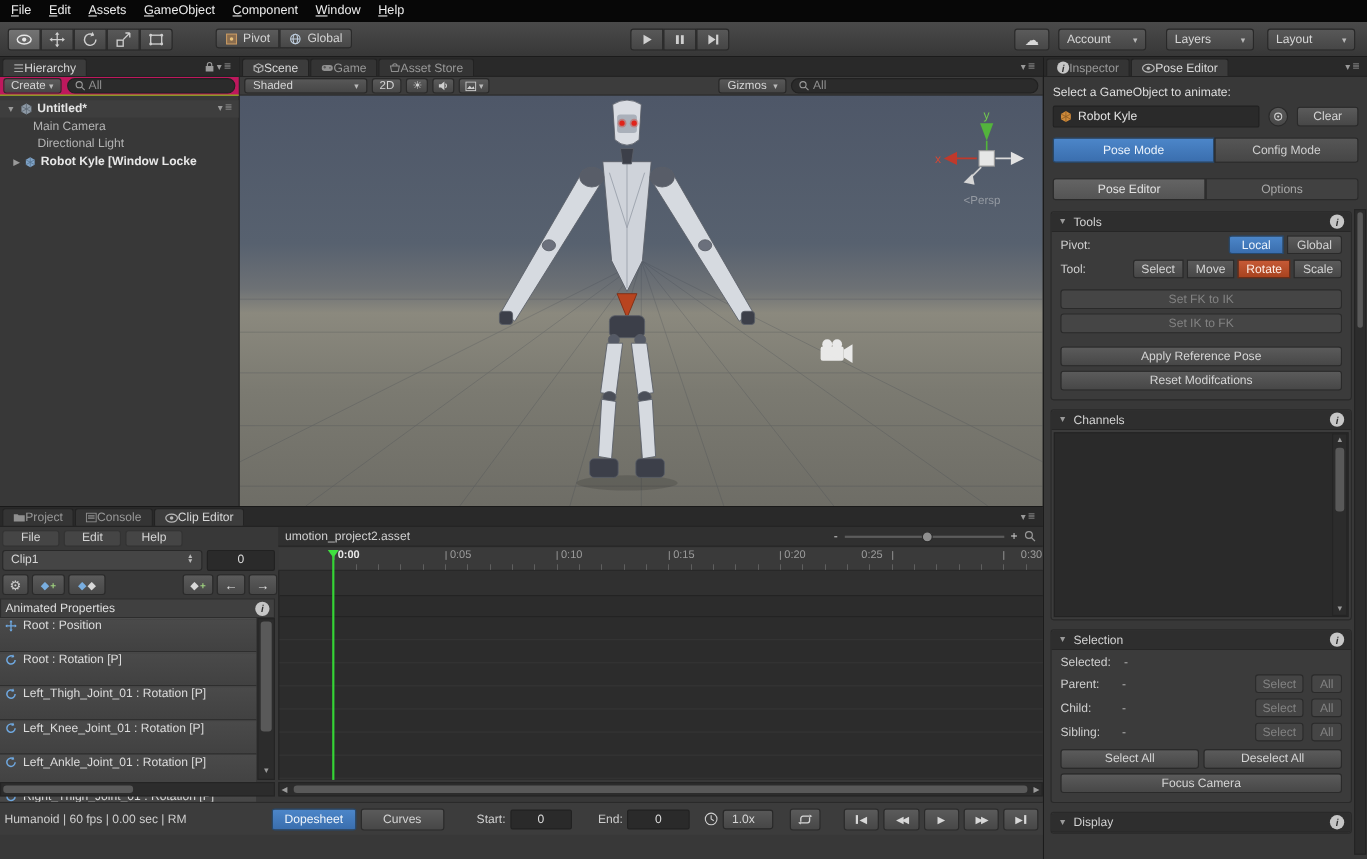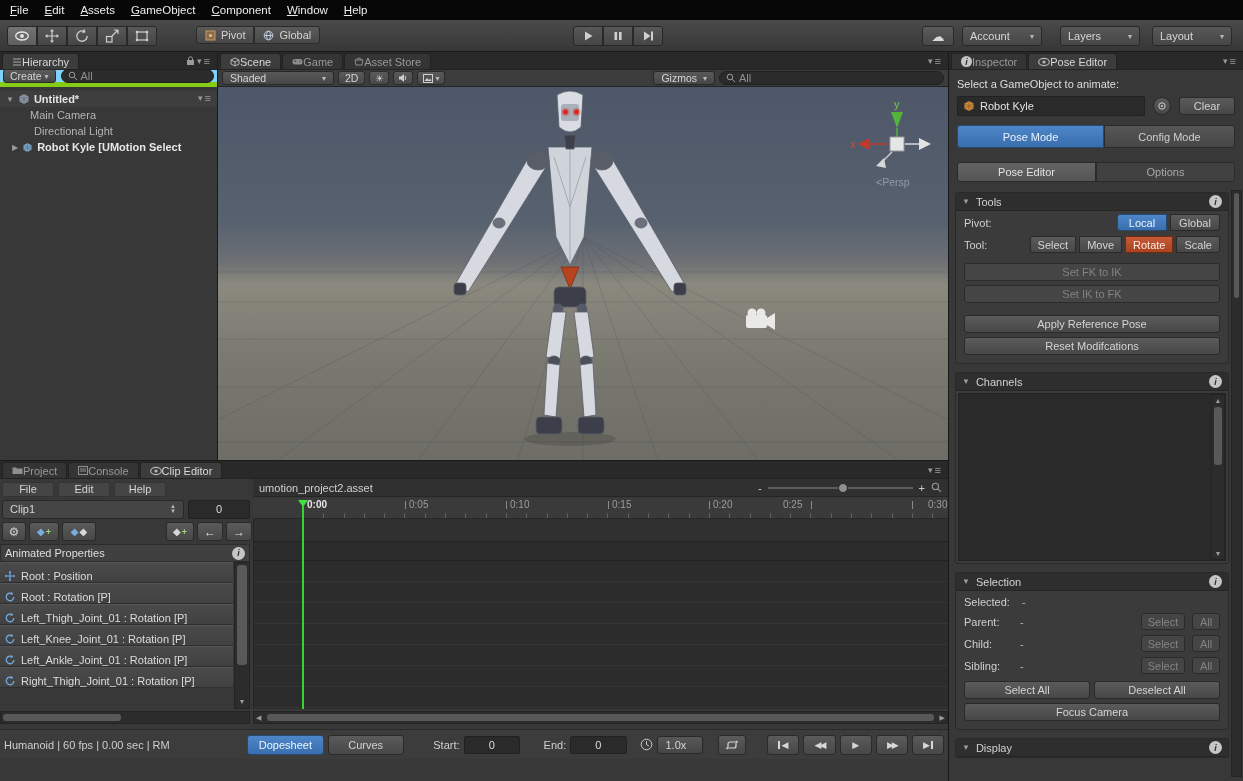--- a/index.html
+++ b/index.html
@@ -27,21 +27,21 @@
 .searchpill{height:14px;background:#2b2b2b;border:1px solid #212121;border-radius:8px;display:flex;align-items:center;gap:3px;padding:0 6px;color:#8f8f8f}
 .hrow{height:16px;display:flex;align-items:center;gap:4px;padding-left:6px;color:#b4b4b4}
 .section{background:#3b3b3b;border:1px solid #292929;border-radius:3px;margin:0 14px 8px 6px}
 .secH{height:18px;background:#2e2e2e;border-bottom:1px solid #262626;display:flex;align-items:center;gap:6px;padding:0 6px;color:#d2d2d2;border-radius:3px 3px 0 0}
 .fold{font-size:8px;color:#9a9a9a}
 .info{width:13px;height:13px;border-radius:50%;background:#c6c6c6;color:#2e2e2e;font-weight:700;font-size:9px;font-style:italic;display:flex;align-items:center;justify-content:center;margin-left:auto;flex:none}
 .lblrow{display:flex;align-items:center;padding:3px 8px 2px 8px;gap:4px}
 .sbtrack{background:#2c2c2c;border:1px solid #242424}
 .sbthumb{background:#595959;border-radius:3px;position:absolute}
 .sbarrow{position:absolute;font-size:7px;color:#9a9a9a;width:100%;text-align:center}
-.prow{height:21px;display:flex;align-items:flex-end;gap:5px;background:linear-gradient(#4a4a4a,#414141);border-bottom:1px solid #2e2e2e;border-top:1px solid #555;padding:0 4px;color:#dcdcdc;white-space:nowrap;overflow:hidden}
+.prow{height:31px;display:flex;align-items:flex-start;gap:5px;background:linear-gradient(#4a4a4a,#414141);border-bottom:1px solid #2e2e2e;border-top:1px solid #555;padding:0 4px;color:#dcdcdc;white-space:nowrap;overflow:hidden}
 .trow{height:21px;border-bottom:1px solid #353535}
 .tick{position:absolute;top:3px;width:1px;height:8px;background:#8a8a8a}
 .ticklbl{position:absolute;top:1px;font-size:10px;color:#9c9c9c}
 .pbtn{width:33px;height:20px;background:linear-gradient(#5b5b5b,#474747);border:1px solid #2a2a2a;border-radius:3px;color:#d8d8d8;display:flex;align-items:center;justify-content:center;gap:1px;font-size:9px}
 .vbar{width:2px;height:8px;background:#d8d8d8;display:inline-block}
 .ic{flex:none}
 .seg{height:20px;display:flex;align-items:center;justify-content:center;border:1px solid #2a2a2a}
 </style>
 </head>
 <body>
@@ -158,21 +158,21 @@
     </div>
     <span class="panemenu">
       <svg class="ic" width="9" height="10" viewBox="0 0 9 10">
           <rect x="1" y="4" width="7" height="5" fill="#9a9a9a"></rect>
           <path d="M2.5 4V2.8a2 2 0 0 1 4 0V4" fill="none" stroke="#9a9a9a"></path>
         </svg>
       <span>▾</span>
       <span style="font-size:11px">≡</span>
     </span>
   </div>
-  <div class="flex" style="height:17px;background:#7dd3fc;border-bottom:5px solid #84cc16;padding:0 3px;gap:5px">
+  <div class="flex" style="height:17px;background:#be185d;border-bottom:1px solid #84cc16;padding:0 3px;gap:5px">
     <div class="btn" style="height:14px;padding:0 6px;font-size:10.5px;gap:3px">
       <span>Create</span>
       <span class="caret">▾</span>
     </div>
     <div class="searchpill" style="flex:1">
       <svg class="ic" width="10" height="10" viewBox="0 0 10 10" stroke="#9a9a9a" fill="none">
           <circle cx="4" cy="4" r="2.8"></circle>
           <path d="M6.2 6.2L9 9"></path>
         </svg>
       <span>All</span>
@@ -196,21 +196,21 @@
     </div>
     <div class="hrow" style="padding-left:34px">
       <span>Directional Light</span>
     </div>
     <div class="hrow" style="padding-left:12px">
       <span class="fold">▶</span>
       <svg class="ic" width="11" height="11" viewBox="0 0 11 11">
           <path d="M5.5 1l4 2.3v4.4l-4 2.3-4-2.3V3.3z" fill="#7fa3c7"></path>
           <path d="M5.5 1v9M1.5 3.3l8 4.4M9.5 3.3l-8 4.4" stroke="#53718e" stroke-width=".7"></path>
         </svg>
-      <span style="font-weight:bold;color:#e8e8e8;white-space:nowrap">Robot Kyle [UMotion Select</span>
+      <span style="font-weight:bold;color:#e8e8e8;white-space:nowrap">Robot Kyle [Window Locke</span>
     </div>
   </div>
 </div>
 
 <div class="p" style="left:218px;top:52px;width:730px;height:408px;background:#383838">
   <div class="tabbar" style="height:18px">
     <div class="tab on">
       <svg class="ic" width="10" height="10" viewBox="0 0 10 10" stroke="#b5b5b5" fill="none">
           <path d="M1 3l4-2 4 2-4 2zM1 3v4l4 2M9 3v4L5 9M5 5v4"></path>
         </svg>

